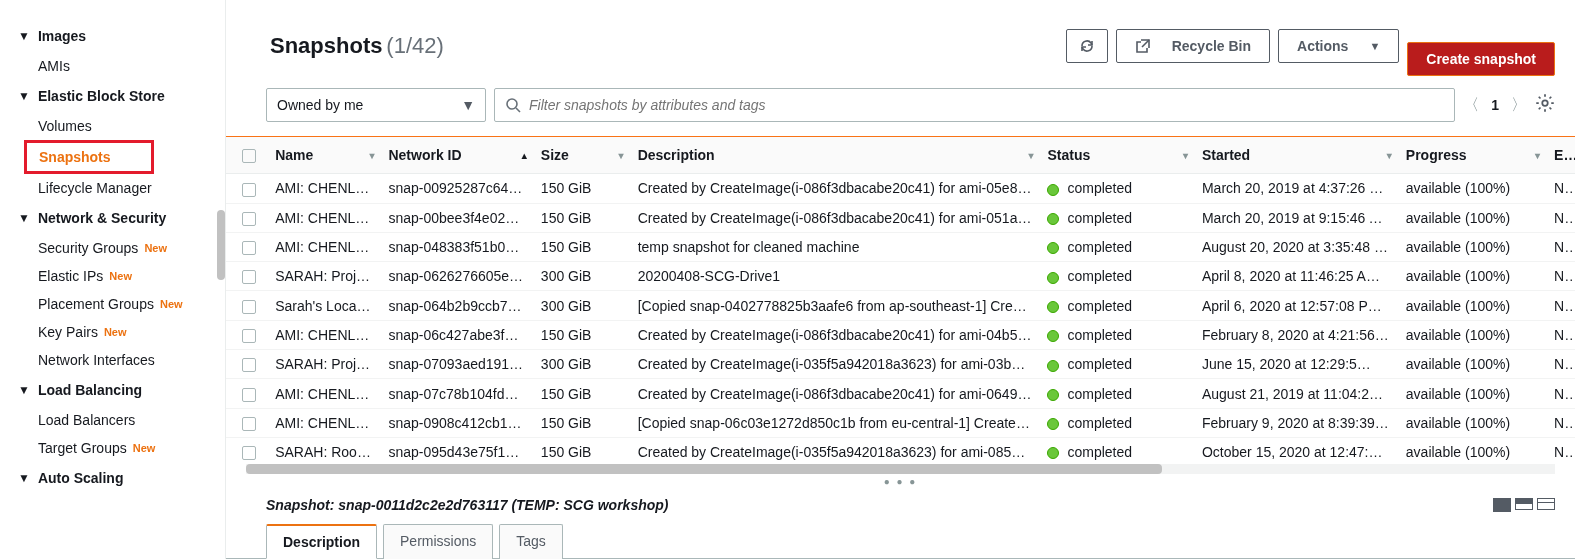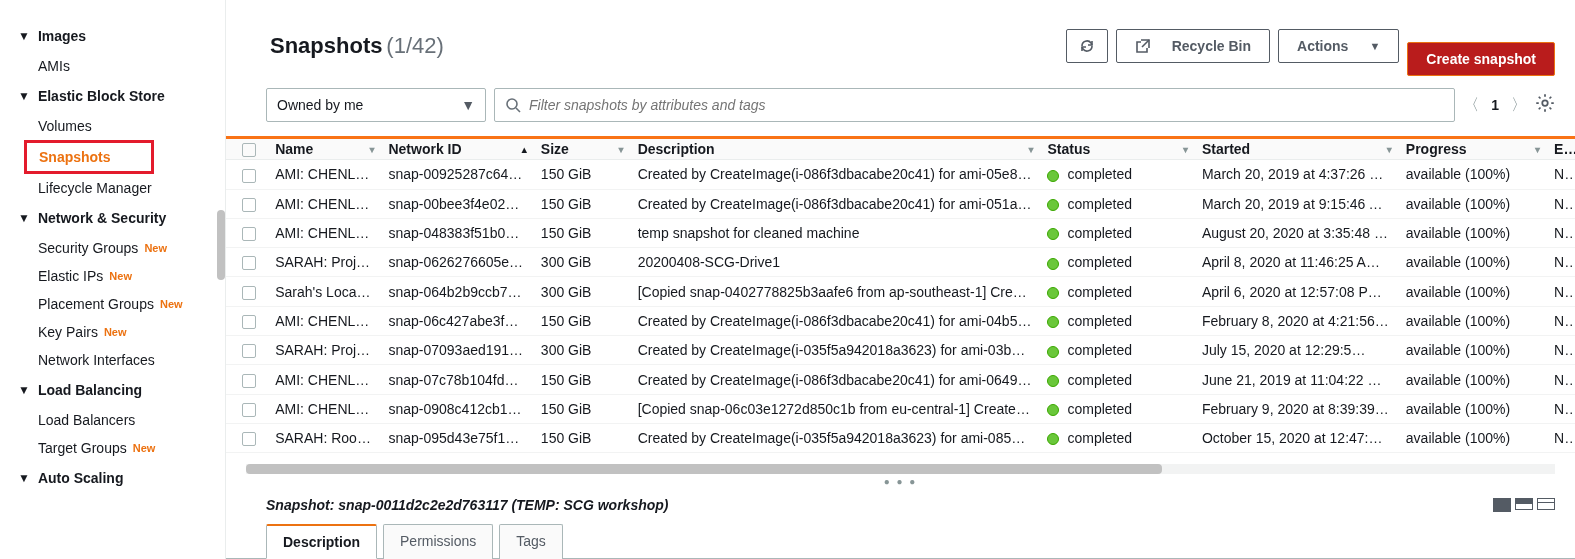--- a/index.html
+++ b/index.html
@@ -29,21 +29,21 @@
 .owner-select { width: 220px; height: 34px; border: 1px solid #aab7b8; border-radius: 2px; padding: 10px 10px; display: flex; align-items: center; justify-content: space-between; cursor: pointer; }
 .search-box { flex: 1; height: 34px; border: 1px solid #aab7b8; border-radius: 2px; display: flex; align-items: center; padding: 0 10px; gap: 8px; }
 .search-box input { border: none; outline: none; flex: 1; font-size: 14px; font-style: italic; color: #687078; }
 .pager { display: flex; align-items: center; gap: 12px; }
 .pager .pg { color: #879596; cursor: pointer; font-size: 16px; }
 .pager .current { font-weight: 700; color: #16191f; }
 .gear { color: #545b64; cursor: pointer; font-size: 18px; }
 
 .table-wrap { flex: 1; min-height: 0; overflow: hidden; position: relative; }
 .table { width: 100%; border-collapse: collapse; table-layout: fixed; }
-.table th { background: #fafafa; border-top: 3px solid #f97316; border-bottom: 1px solid #eaeded; text-align: left; font-weight: 700; font-size: 14px; padding: 2px 8px; position: relative; white-space: nowrap; overflow: hidden; text-overflow: ellipsis; }
+.table th { background: #fafafa; border-top: 1px solid #f97316; border-bottom: 1px solid #eaeded; text-align: left; font-weight: 700; font-size: 14px; padding: 10px 8px; position: relative; white-space: nowrap; overflow: hidden; text-overflow: ellipsis; }
 .table th .sort { position: absolute; right: 6px; top: 50%; transform: translateY(-50%); color: #879596; font-size: 10px; }
 .table th.sorted .sort { color: #16191f; }
 .table td { padding: 6px 8px; border-bottom: 1px solid #f2f3f3; font-size: 14px; white-space: nowrap; overflow: hidden; text-overflow: ellipsis; }
 .table tr.selected td { background: #f1faff; }
 .chk { width: 14px; height: 14px; border: 1px solid #aab7b8; border-radius: 2px; display: inline-block; vertical-align: middle; }
 .chk.blue { background: #0073bb; border-color: #0073bb; }
 .status-dot { width: 12px; height: 12px; border-radius: 50%; background: #6ac73a; display: inline-block; vertical-align: middle; margin-right: 8px; border: 1px solid #3aa700;}
 .col-chk { width: 40px; padding-left: 16px !important; }
 .col-name { width: 110px; }
 .col-snap { width: 148px; }
@@ -274,32 +274,32 @@
             <td class="col-progress">available (100%)</td>
             <td class="col-enc">No</td>
           </tr>
           <tr>
             <td class="col-chk"><span class="chk"></span></td>
             <td class="col-name">SARAH: Proj…</td>
             <td class="col-snap">snap-07093aed191…</td>
             <td class="col-size">300 GiB</td>
             <td class="col-desc">Created by CreateImage(i-035f5a942018a3623) for ami-03b9b…</td>
             <td class="col-status"><span class="status-dot"></span>completed</td>
-            <td class="col-started">July 15, 2020 at 12:29:5…</td>
+            <td class="col-started">June 15, 2020 at 12:29:5…</td>
             <td class="col-progress">available (100%)</td>
             <td class="col-enc">No</td>
           </tr>
           <tr>
             <td class="col-chk"><span class="chk"></span></td>
             <td class="col-name">AMI: CHENL…</td>
             <td class="col-snap">snap-07c78b104fd5…</td>
             <td class="col-size">150 GiB</td>
             <td class="col-desc">Created by CreateImage(i-086f3dbacabe20c41) for ami-06499c…</td>
             <td class="col-status"><span class="status-dot"></span>completed</td>
-            <td class="col-started">June 21, 2019 at 11:04:22 …</td>
+            <td class="col-started">August 21, 2019 at 11:04:22 …</td>
             <td class="col-progress">available (100%)</td>
             <td class="col-enc">No</td>
           </tr>
           <tr>
             <td class="col-chk"><span class="chk"></span></td>
             <td class="col-name">AMI: CHENL…</td>
             <td class="col-snap">snap-0908c412cb1…</td>
             <td class="col-size">150 GiB</td>
             <td class="col-desc">[Copied snap-06c03e1272d850c1b from eu-central-1] Created …</td>
             <td class="col-status"><span class="status-dot"></span>completed</td>

